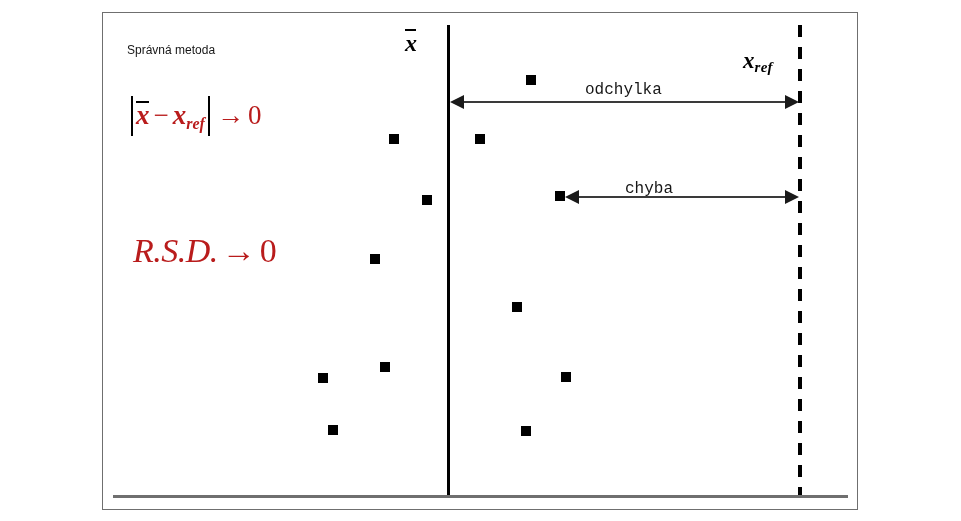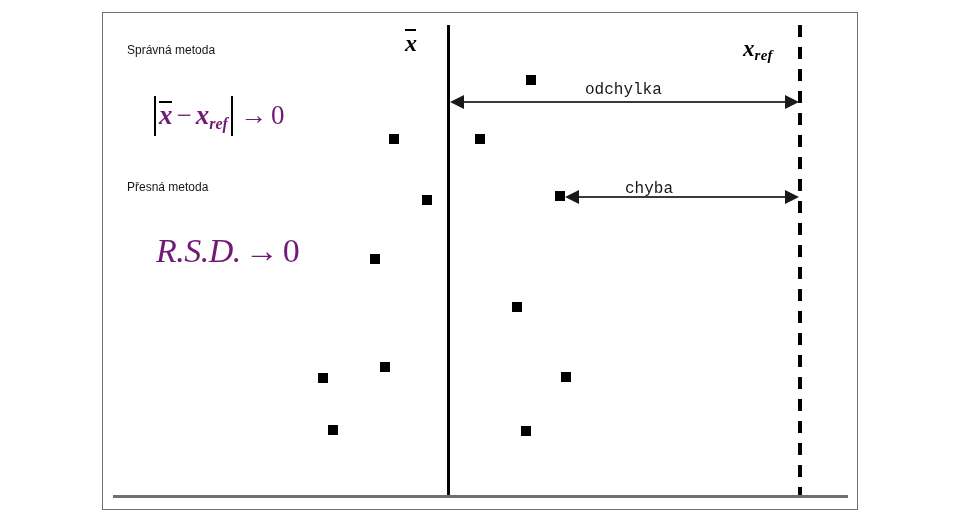--- a/index.html
+++ b/index.html
@@ -93,21 +93,21 @@
     content: "";
     position: absolute;
     left: 0px;
     right: 1px;
     top: -1px;
     height: 2px;
     background: #000;
   }
   .axis-label.ref {
     left: 641px;  
-    top: 24px;
+    top: 36px;
     font-size: 23px;
     font-style: italic;
   }
   .axis-label.ref .sub {
     font-size: 15px;
     vertical-align: -4px;
     letter-spacing: 0.3px;
   }
   
   .heading {
@@ -116,23 +116,22 @@
     font-size: 12px;
     color: #161616;
     white-space: nowrap;
   }
   .heading.h1 { left: 25px; top: 31px; }   
   .heading.h2 { left: 25px; top: 168px; }  
   
   .formula {
     position: absolute;
     font-family: "Liberation Serif", serif;
-    color: #701a75;
-    white-space: nowrap;
-    margin-left: 23px;
+    color: #b91c1c;
+    white-space: nowrap;
   }
   .formula.f1 {
     left: 26px;     
     top: 84px;      
     font-size: 27px;
   }
   .formula.f2 {
     left: 31px;     
     top: 220px;     
     font-size: 34px;
@@ -220,21 +219,20 @@
     <div class="baseline"></div>
 
     <div class="axis-label mean"><span class="overbar">x</span></div>
 
     <div class="axis-label ref"><span>x</span><span class="sub">ref</span></div>
 
     <div class="heading h1">Správná metoda</div>
 
     <div class="formula f1"><span class="bar-abs"></span><span class="mvar bar">x</span><span class="mop">−</span><span class="mvar">x</span><span class="msub">ref</span><span class="bar-abs"></span><span class="mop">→</span><span>0</span></div>
 
-    <div class="heading h2">Přesná metoda</div>
 
     <div class="formula f2"><span class="rsd-text">R.S.D.</span><span class="mop">→</span><span>0</span></div>
 
     <div class="arrow-line" style="left:360px; top:89px; width:335px;"></div>
     <div class="arrow-head left" style="left:348px; top:83px;"></div>
     <div class="arrow-head right" style="left:683px; top:83px;"></div>
     <div class="arrow-label" style="left:483px; top:69px;">odchylka</div>
 
     <div class="arrow-line" style="left:475px; top:184px; width:220px;"></div>
     <div class="arrow-head left" style="left:463px; top:178px;"></div>

